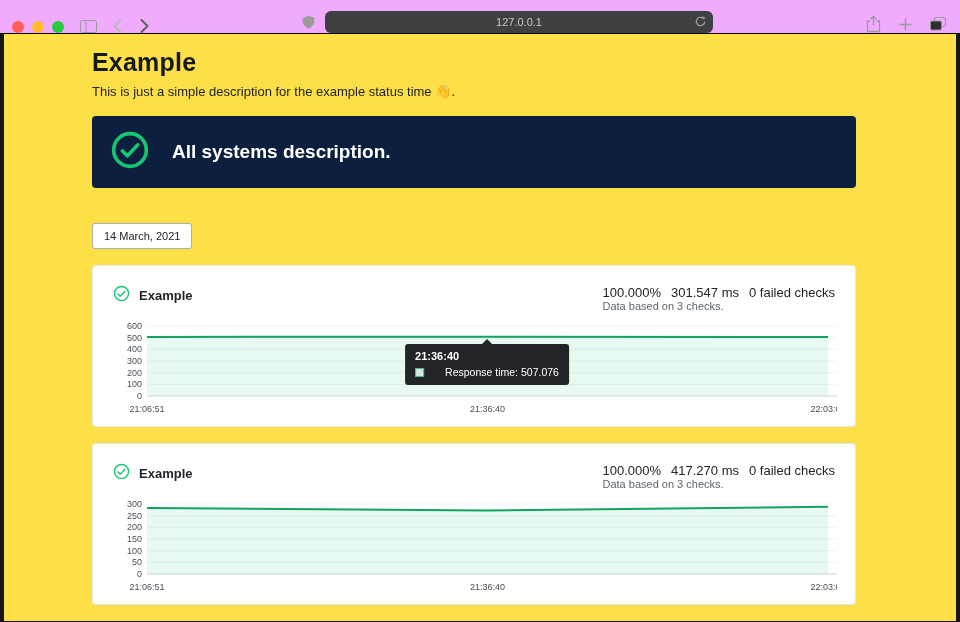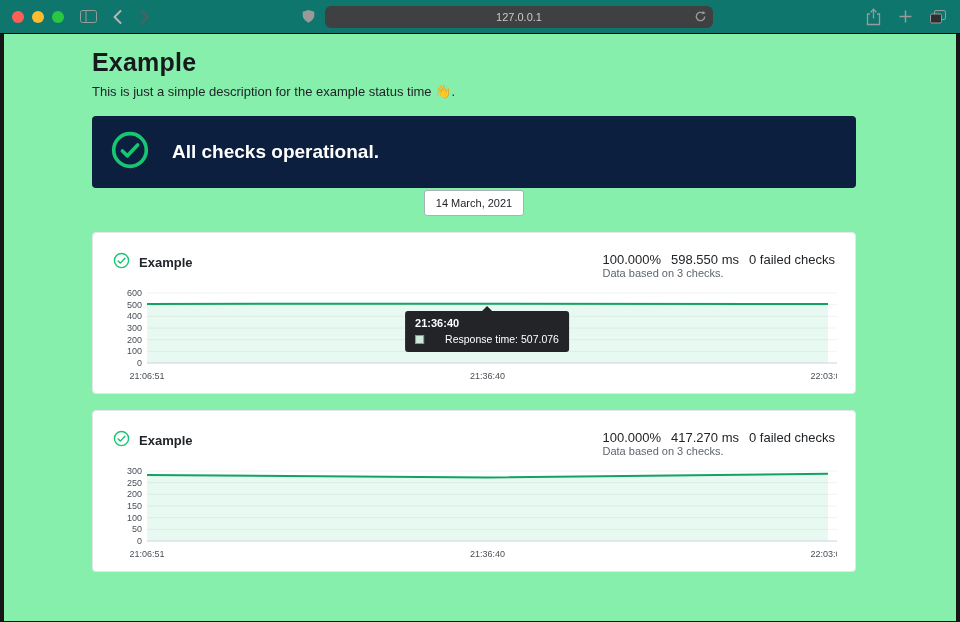--- a/index.html
+++ b/index.html
@@ -1,42 +1,42 @@
 <!DOCTYPE html>
 <html><head>
 <meta charset="utf-8">
 <style>
   *{margin:0;padding:0;box-sizing:border-box}
   html,body{width:960px;height:622px;overflow:hidden}
   body{background:#161616;font-family:"Liberation Sans",sans-serif}
 
   
-  .chrome{height:34px;background:#0f766e;border-bottom:1px solid #050505;display:flex;align-items:center;padding:0 12px}
+  .chrome{height:34px;background:#f0abfc;border-bottom:1px solid #050505;display:flex;align-items:flex-end;padding:0 12px}
   .lights{display:flex;gap:8px;align-items:center}
   .light{width:12px;height:12px;border-radius:50%;border:none;display:inline-block}
   .sidebar-btn{margin-left:16px;display:flex;background:none;border:none;cursor:default}
   .nav-btns{display:flex;gap:18px;margin-left:16px;align-items:center}
   .nav-btns button{background:none;border:none;display:flex}
   .spacer{flex:1}
   .urlwrap{display:flex;align-items:center;gap:10px}
   .urlfield{width:388px;height:22px;background:#3f4042;border-radius:6px;color:#c9c9c9;font-size:11px;display:flex;align-items:center;justify-content:center;position:relative;cursor:text}
   .reload-btn{position:absolute;right:6px;top:4px;background:none;border:none;display:flex}
   .right-icons{display:flex;gap:18px;align-items:center;margin-right:2px}
   .right-icons button{background:none;border:none;display:flex}
 
   
-  .page{background:#86efac;margin:0 4px;height:587px;overflow:hidden}
+  .page{background:#fde047;margin:0 4px;height:587px;overflow:hidden}
   .container{width:764px;margin-left:88px;padding-top:14px}
   h1.page-title{font-size:25px;color:#171a1d;font-weight:700;letter-spacing:.2px}
   .desc{font-size:13px;color:#212529;margin-top:7px}
 
   .banner{margin-top:17px;height:72px;background:#0c1f3f;border-radius:4px;display:flex;align-items:center;padding:0 19px;gap:23px}
   .banner-text{color:#ffffff;font-size:19px;font-weight:700}
 
-  .date-row{display:flex;justify-content:center;margin-top:2px}
+  .date-row{display:flex;justify-content:flex-start;margin-top:35px}
   .date-btn{background:#fff;border:1px solid #a9b0b7;border-radius:3px;font-size:11px;color:#212529;padding:6px 11px;font-family:inherit;cursor:pointer}
 
   .card{border:1px solid #e4e7ea;border-radius:4px;margin-top:16px;padding:19px 20px 10px;background:#fff}
   .card-head{display:flex;justify-content:space-between;align-items:flex-start}
   .svc{display:flex;align-items:center;gap:9px}
   .svc-name{font-size:13px;font-weight:700;color:#212529}
   .stats-row{display:flex;gap:10px;font-size:13px;color:#212529}
   .stats-note{font-size:11px;color:#5d656d;}
 
   .chart-wrap{position:relative;margin-top:8px}
@@ -128,42 +128,42 @@
     <h1 class="page-title">Example</h1>
     <div class="desc">This is just a simple description for the example status time 👋.</div>
 
     <div class="banner">
       <span>
         <svg width="38" height="38" viewBox="0 0 24 24">
             <circle cx="12" cy="12" r="10.3" fill="none" stroke="#17c671" stroke-width="2.3"></circle>
             <path d="M7.2 12.6 L10.4 15.7 L16.8 8.8" fill="none" stroke="#17c671" stroke-width="2.3" stroke-linecap="round" stroke-linejoin="round"></path>
           </svg>
       </span>
-      <span class="banner-text">All checks operational.</span>
+      <span class="banner-text">All systems description.</span>
     </div>
 
     <div class="date-row">
       <button class="date-btn">14 March, 2021</button>
     </div>
 
     <div class="card">
       <div class="card-head">
         <div class="svc">
           <span>
             <svg width="17" height="17" viewBox="0 0 24 24">
                 <circle cx="12" cy="12" r="10" fill="none" stroke="#17c671" stroke-width="2"></circle>
                 <path d="M7.2 12.6 L10.4 15.7 L16.8 8.8" fill="none" stroke="#17c671" stroke-width="2" stroke-linecap="round" stroke-linejoin="round"></path>
               </svg>
           </span>
           <span class="svc-name">Example</span>
         </div>
         <div class="stats">
           <div class="stats-row">
             <span>100.000%</span>
-            <span>598.550 ms</span>
+            <span>301.547 ms</span>
             <span>0 failed checks</span>
           </div>
           <div class="stats-note">Data based on 3 checks.</div>
         </div>
       </div>
       <div class="chart-wrap">
         <svg class="chart" viewBox="0 0 724 96" width="724" height="96">
             <line x1="34" y1="6" x2="724" y2="6" stroke="#f1f3f4" stroke-width="1"></line>
             <text x="29" y="9" text-anchor="end" font-size="9" fill="#495057" font-family="&quot;Liberation Sans&quot;,sans-serif">600</text>
             <line x1="34" y1="17.666666666666664" x2="724" y2="17.666666666666664" stroke="#f1f3f4" stroke-width="1"></line>

